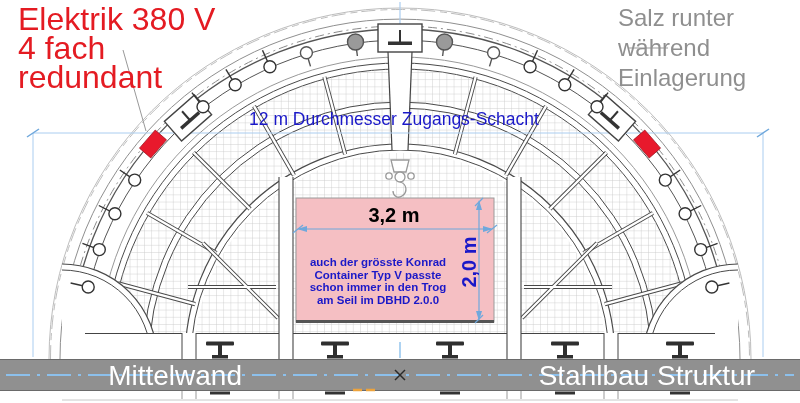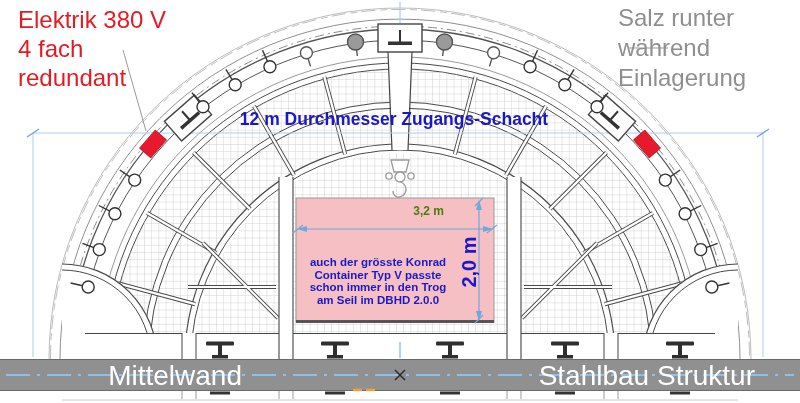--- a/index.html
+++ b/index.html
@@ -1,23 +1,23 @@
 <!DOCTYPE html>
 <html><head>
 <meta charset="utf-8">
 <style>
   html,body{margin:0;padding:0;background:#fff;}
   #canvas{position:relative;width:800px;height:403px;background:#fff;overflow:hidden;
           font-family:"Liberation Sans",sans-serif;}
   #canvas svg{position:absolute;left:0;top:0;}
   .lbl{position:absolute;white-space:pre-line;}
-  .elektrik{left:18px;top:5px;font-size:24px;line-height:29px;color:#e41b22;}
+  .elektrik{left:18px;top:5px;font-size:32px;line-height:29px;color:#e41b22;}
   .salz{left:618px;top:3px;width:168px;text-align:left;font-size:24px;line-height:30px;color:#8f8f8f;}
-  .shaft{left:236px;top:109px;width:316px;text-align:center;font-size:17.5px;font-weight:bold;color:#1a18c8;}
-  .dim32{left:344px;top:204px;width:100px;text-align:right;font-size:12px;font-weight:600;color:#4d7c0f;}
+  .shaft{left:236px;top:109px;width:316px;text-align:center;font-size:17.5px;font-weight:normal;color:#1a18c8;}
+  .dim32{left:344px;top:204px;width:100px;text-align:center;font-size:20px;font-weight:600;color:#000000;}
   .dim20{left:433px;top:252px;width:70px;height:20px;text-align:center;font-size:20px;font-weight:600;
          color:#1a18c8;transform:rotate(-90deg);}
   .note{left:298px;top:256px;width:160px;text-align:center;font-size:11.5px;font-weight:bold;
         line-height:12.5px;color:#1a18c8;}
   .barlbl{top:361px;text-align:right;font-size:28px;line-height:30px;color:#ffffff;}
   .mittel{left:82px;width:160px;}
   .stahl{left:515px;width:240px;}
 </style>
 </head>
 <body>

